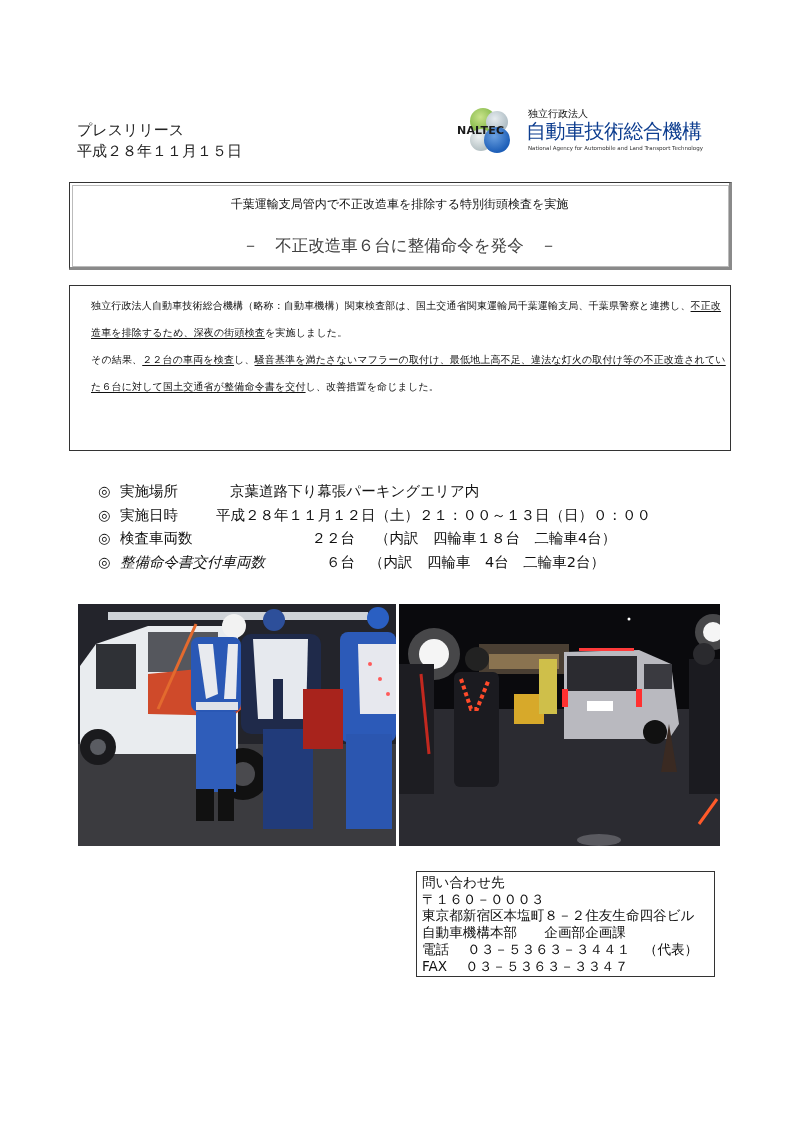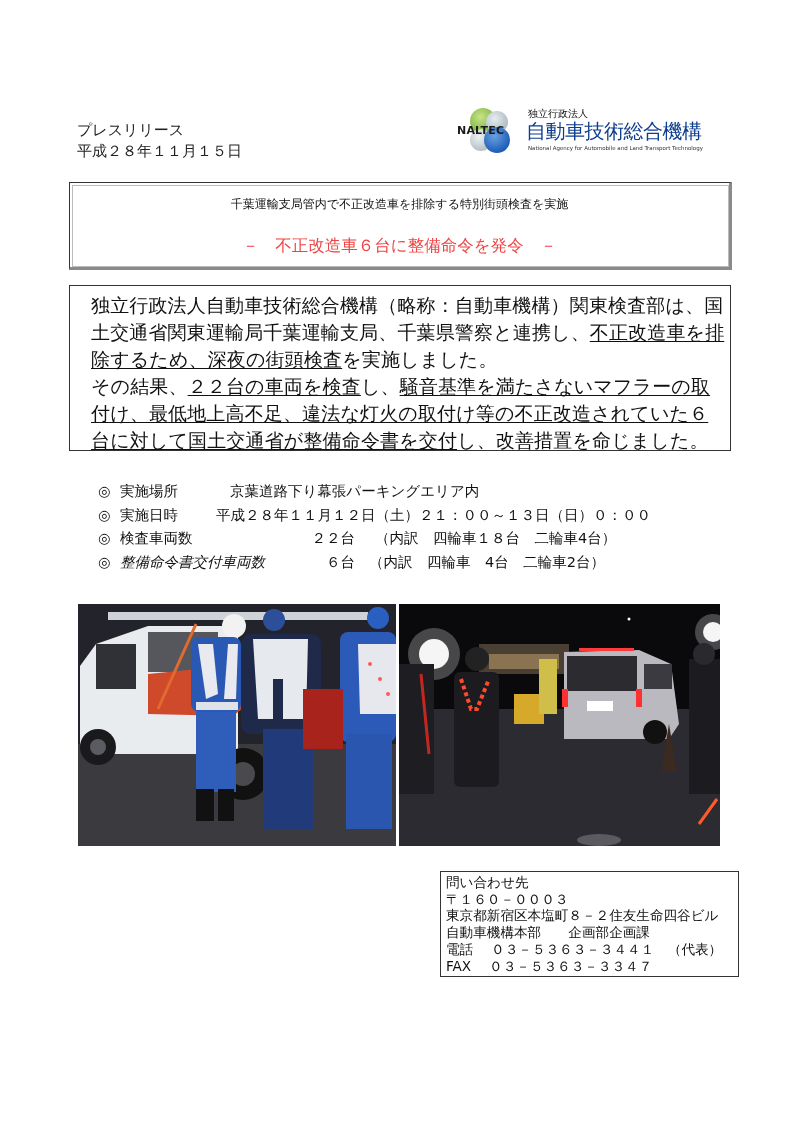--- a/index.html
+++ b/index.html
@@ -15,39 +15,39 @@
   .logo-mark .c2 { position: absolute; left: 30px; top: 4px; width: 22px; height: 22px; border-radius: 50%; background: radial-gradient(circle at 40% 35%, #e6ecef, #b0bec5 70%); }
   .logo-mark .c3 { position: absolute; left: 14px; top: 22px; width: 22px; height: 22px; border-radius: 50%; background: radial-gradient(circle at 40% 35%, #eef2f2, #b6c2c5 70%); }
   .logo-mark .c4 { position: absolute; left: 28px; top: 20px; width: 26px; height: 26px; border-radius: 50%; background: radial-gradient(circle at 40% 35%, #6aa0e0, #1e5fb8 70%); }
   .logo-mark .abbr { position: absolute; left: 1px; top: 17px; font-family: "DejaVu Sans", sans-serif; font-weight: bold; font-size: 11px; color: #1a1a1a; letter-spacing: 0.2px; background: transparent; }
   .logo-sub { position: absolute; left: 72px; top: 0px; font-size: 10px; color: #111; }
   .logo-main { position: absolute; left: 70px; top: 11px; font-size: 20px; color: #0d3d8f; letter-spacing: -0.5px; white-space: nowrap; }
   .logo-en { position: absolute; left: 72px; top: 38px; font-size: 5.5px; color: #333; white-space: nowrap; }
 
   .title-box { position: absolute; left: 69px; top: 182px; width: 663px; height: 88px; border: 1px solid #333; border-right: 3px solid #8a8a8a; border-bottom: 3px solid #8a8a8a; outline: 1px solid #bbb; outline-offset: -4px; }
   .title-main { position: absolute; left: 0; right: 0; top: 13px; text-align: center; font-size: 12px; color: #111; white-space: nowrap; }
-  .title-sub { position: absolute; left: 0; right: 0; top: 52px; text-align: center; font-size: 16.5px; color: #ef4444; white-space: nowrap; }
+  .title-sub { position: absolute; left: 0; right: 0; top: 52px; text-align: center; font-size: 16.5px; color: #404040; white-space: nowrap; }
 
   .body-box { position: absolute; left: 69px; top: 285px; width: 662px; height: 166px; border: 1px solid #333; padding: 6px 4px 0 6px; }
-  .body-box p { font-size: 19px; line-height: 27px; color: #111; letter-spacing: 0.15px; }
+  .body-box p { font-size: 10px; line-height: 27px; color: #111; letter-spacing: 0.15px; }
   .body-box p .ul { text-decoration: underline; text-underline-offset: 2px; }
   .body-box .indent { padding-left: 15px; }
 
   .details { position: absolute; left: 98px; top: 480px; font-size: 14.5px; line-height: 23.5px; color: #111; }
   .details .row { display: flex; white-space: nowrap; }
   .details .mark { width: 22px; }
   .details .lbl { width: 110px; }
   .details .row.r3 .lbl { width: 200px; }
   .details .row.r4 .lbl { width: 200px; font-style: italic; }
 
   .photo { position: absolute; overflow: hidden; }
   .photo-left { left: 78px; top: 604px; width: 318px; height: 242px; background: linear-gradient(180deg, #1c1d24 0%, #2a2a30 18%, #3a3a40 55%, #2a2a2e 100%); }
   .photo-right { left: 399px; top: 604px; width: 321px; height: 242px; background: linear-gradient(180deg, #07070a 0%, #121216 35%, #2a2a30 60%, #24242a 100%); }
 
-  .contact { position: absolute; left: 440px; top: 871px; width: 299px; height: 106px; border: 1px solid #333; padding: 2px 0 0 5px; font-size: 13.6px; line-height: 16.7px; color: #111; }
+  .contact { position: absolute; left: 416px; top: 871px; width: 299px; height: 106px; border: 1px solid #333; padding: 2px 0 0 5px; font-size: 13.6px; line-height: 16.7px; color: #111; }
   .contact div { white-space: pre; }
 </style>
 </head>
 <body>
 
 <div class="press">
   <div>プレスリリース</div>
   <div>平成２８年１１月１５日</div>
 </div>
 

